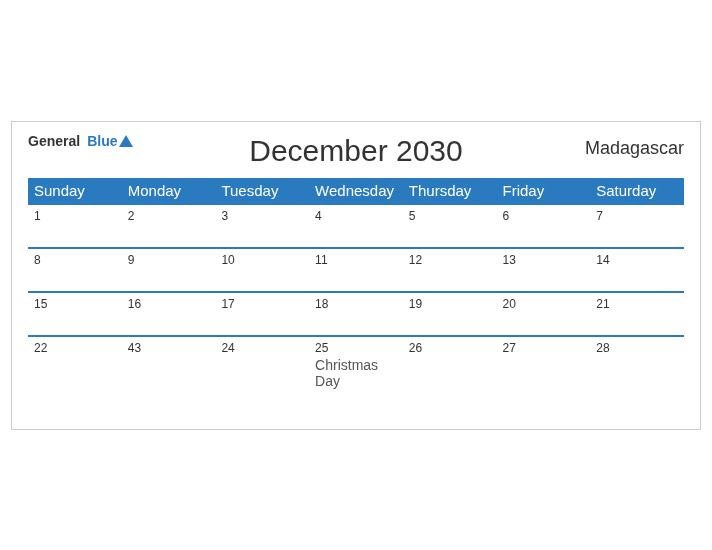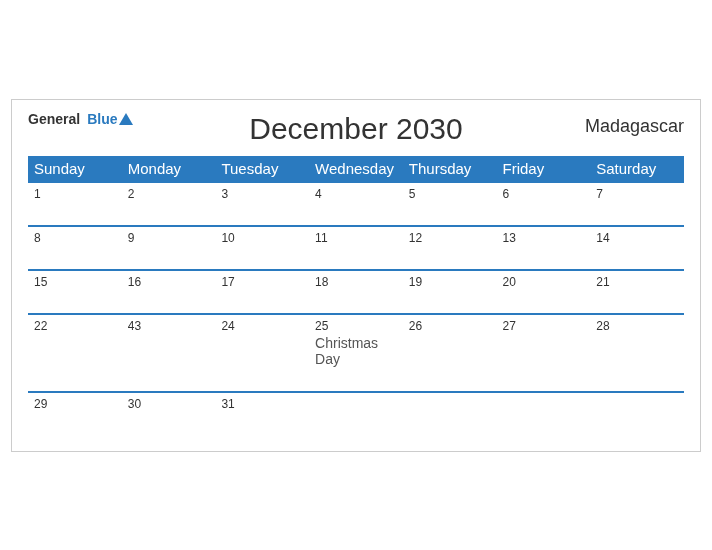--- a/index.html
+++ b/index.html
@@ -161,24 +161,15 @@
         </tr>
         <tr>
           <td><span class="day-number">22</span></td>
           <td><span class="day-number">43</span></td>
           <td><span class="day-number">24</span></td>
           <td><span class="day-number">25</span><div class="holiday-label">Christmas Day</div></td>
           <td><span class="day-number">26</span></td>
           <td><span class="day-number">27</span></td>
           <td><span class="day-number">28</span></td>
         </tr>
-        <tr>
-          <td><span class="day-number">29</span></td>
-          <td><span class="day-number">30</span></td>
-          <td><span class="day-number">31</span></td>
-          <td></td>
-          <td></td>
-          <td></td>
-          <td></td>
-        </tr>
       </tbody>
   </table>
 </div>
 
 </body></html>

